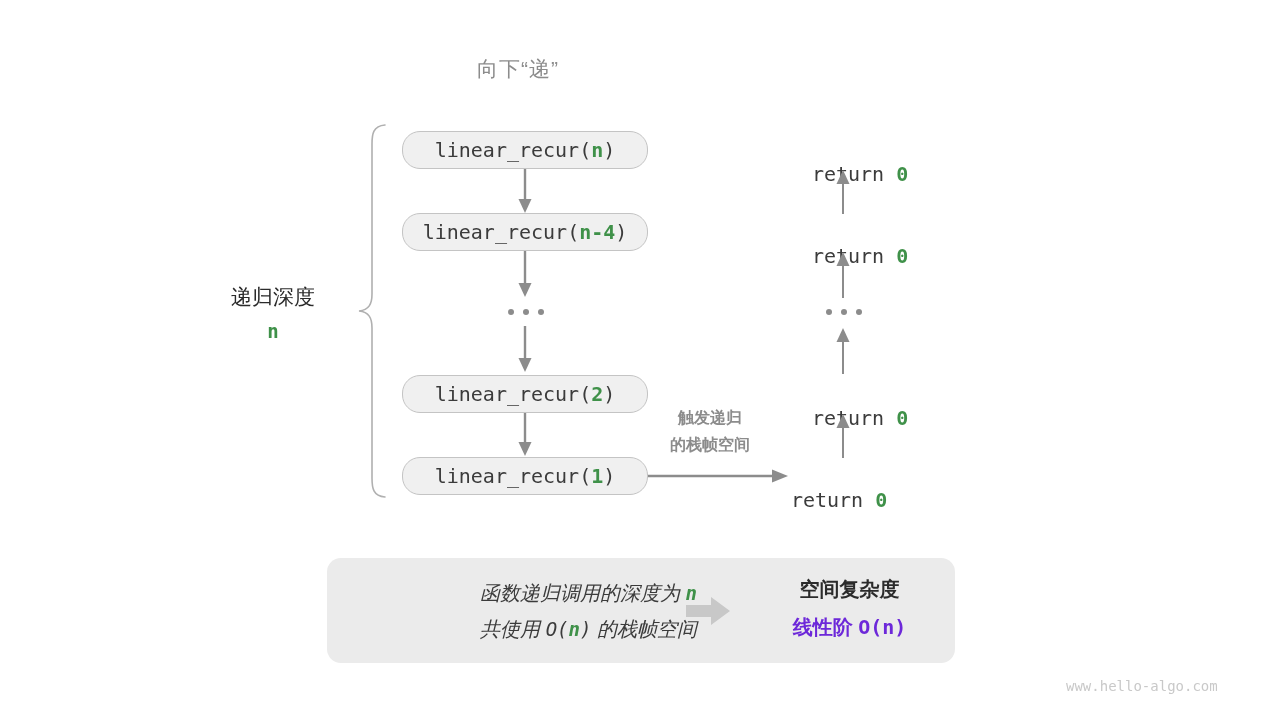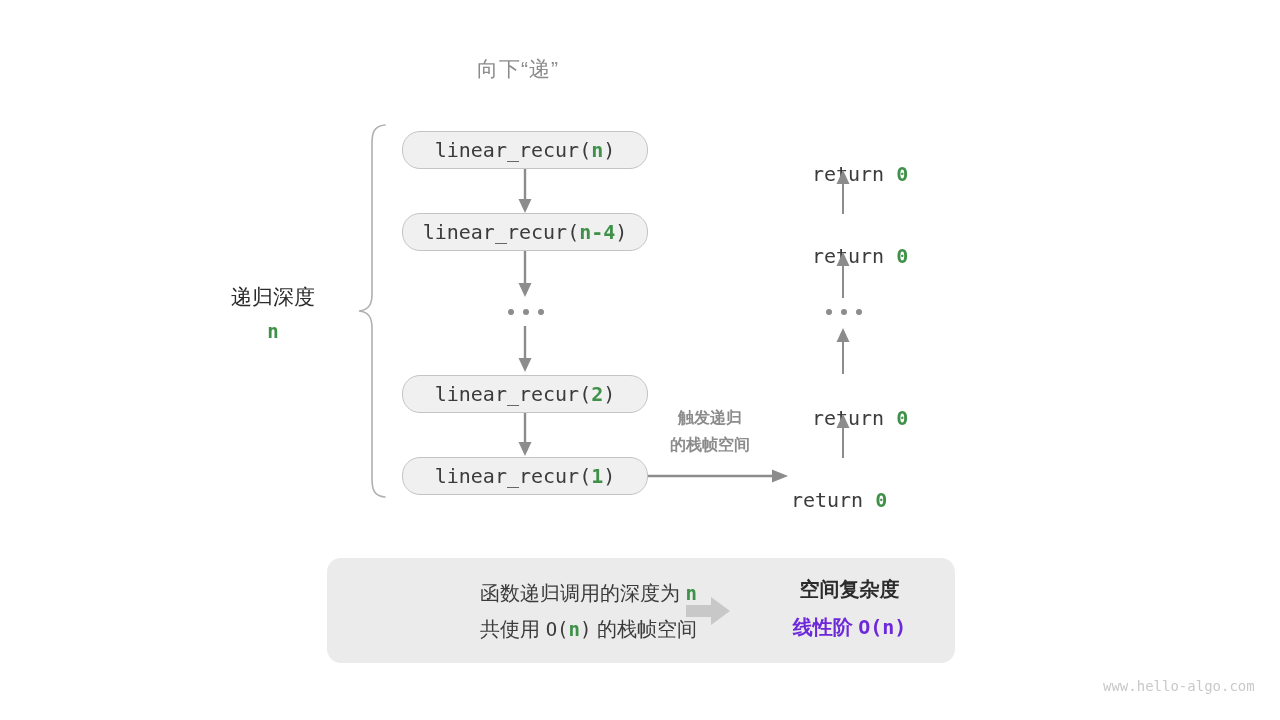--- a/index.html
+++ b/index.html
@@ -103,20 +103,21 @@
     background: #ebebeb;
     border-radius: 14px;
   }
   .summary-left {
     font-family: "Liberation Sans", sans-serif;
     font-size: 20px;
     color: #3b3b3b;
     line-height: 36px;
     text-align: right;
     white-space: nowrap;
+    font-style: italic;
   }
   .summary-left .mono { font-family: "DejaVu Sans Mono", monospace; font-size: 19px; }
   .summary-left .var { color: #3f9149; font-family: "DejaVu Sans Mono", monospace; font-weight: bold; font-size: 19px; }
   .summary-right-title {
     font-family: "Liberation Sans", sans-serif;
     font-weight: bold;
     font-size: 20px;
     color: #2b2b2b;
     text-align: center;
     white-space: nowrap;
@@ -132,21 +133,20 @@
   .summary-right-value .mono {
     font-family: "DejaVu Sans Mono", monospace;
   }
 
   
   .watermark {
     font-family: "DejaVu Sans Mono", monospace;
     font-size: 14px;
     color: #c9c9c9;
     white-space: nowrap;
-    margin-left: 37px;
   }
   svg { display: block; }
 </style>
 </head>
 <body>
 
 <div id="canvas">
 
   <div class="abs col-header" style="left:418px; top:55px; width:200px;">
     <span>向下“递”</span>

